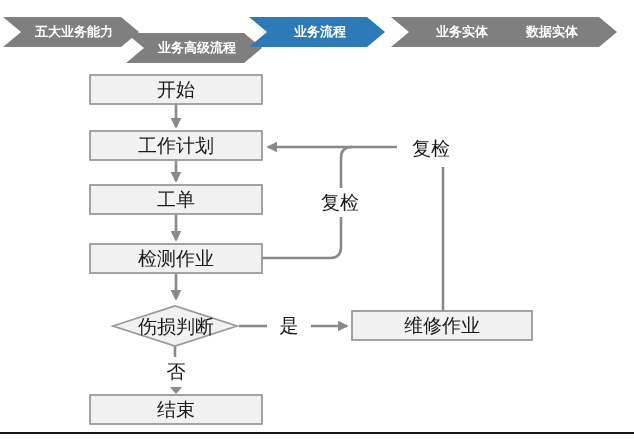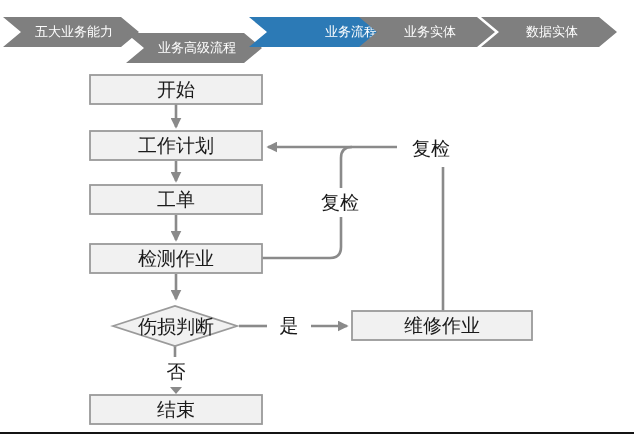--- a/index.html
+++ b/index.html
@@ -11,31 +11,31 @@
     overflow:hidden;
   }
   .screen { position:absolute; inset:0; background:#fff; }
 
   
   .nav { position:absolute; left:3px; top:17px; width:631px; height:30px; }
   .chev {
     position:absolute; top:0; height:30px; width:136px;
     background:var(--chevron_gray);
     clip-path:polygon(0 0, calc(100% - 18px) 0, 100% 50%, calc(100% - 18px) 100%, 0 100%, 18px 50%);
-    color:#fff; font-size:13px; font-weight:normal;
+    color:#fff; font-size:13px; font-weight:bold;
     line-height:30px; text-align:center;
     padding-left:14px; padding-right:8px;
     cursor:pointer;
     white-space:nowrap;
   }
   .chev.active { background:var(--chevron_blue); }
   .chev:nth-child(1){ left:0px; }
   .chev:nth-child(2){ left:123px;margin-top:16px; }
-  .chev:nth-child(3){ left:246px;text-align:right; }
-  .chev:nth-child(4){ left:356px;text-align:center; }
+  .chev:nth-child(3){ left:246px; }
+  .chev:nth-child(4){ left:388px;text-align:center; }
   .chev:nth-child(5){ left:478px; }
 
   
   svg.flow { position:absolute; left:0; top:0; }
   .node { fill:var(--node_fill); stroke:var(--node_border); stroke-width:1.8; }
   .conn { fill:none; stroke:var(--connector); stroke-width:2.6; }
   .ah   { fill:var(--connector); stroke:none; }
   text  { font-size:19px; fill:var(--label_text); font-family:inherit; }
 
   .bottom-line { position:absolute; left:0; top:432px; width:634px; height:2px;

